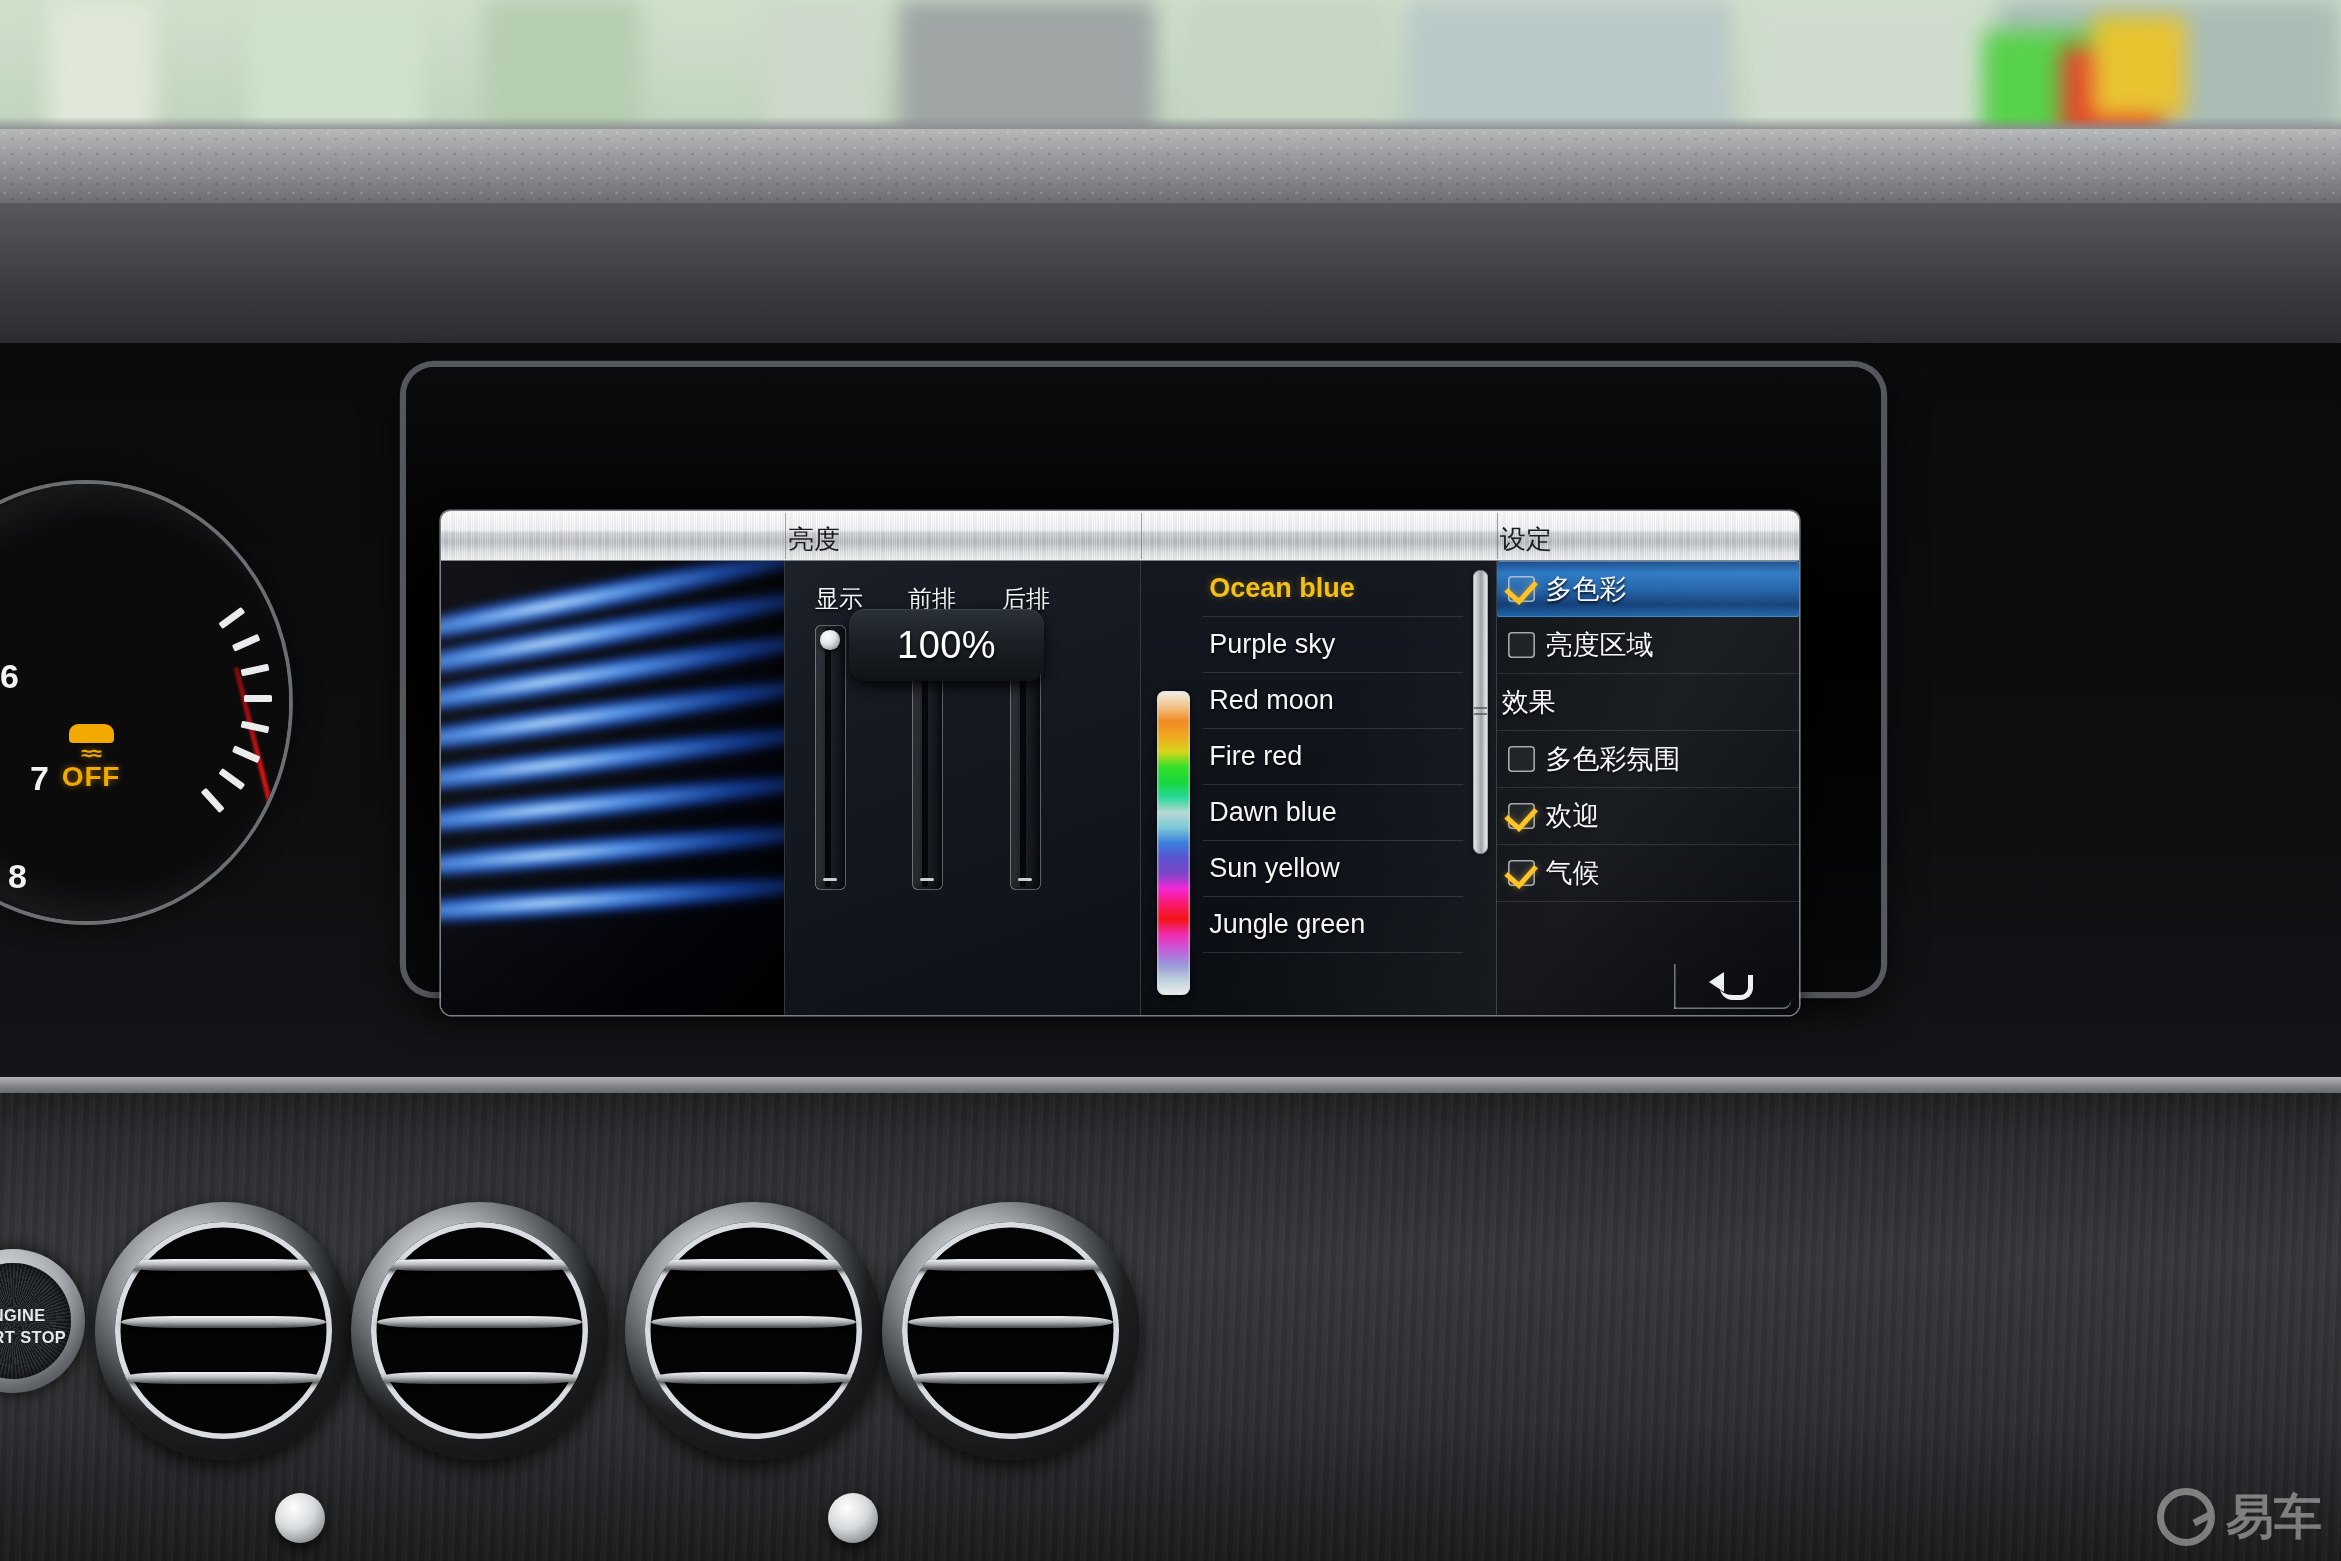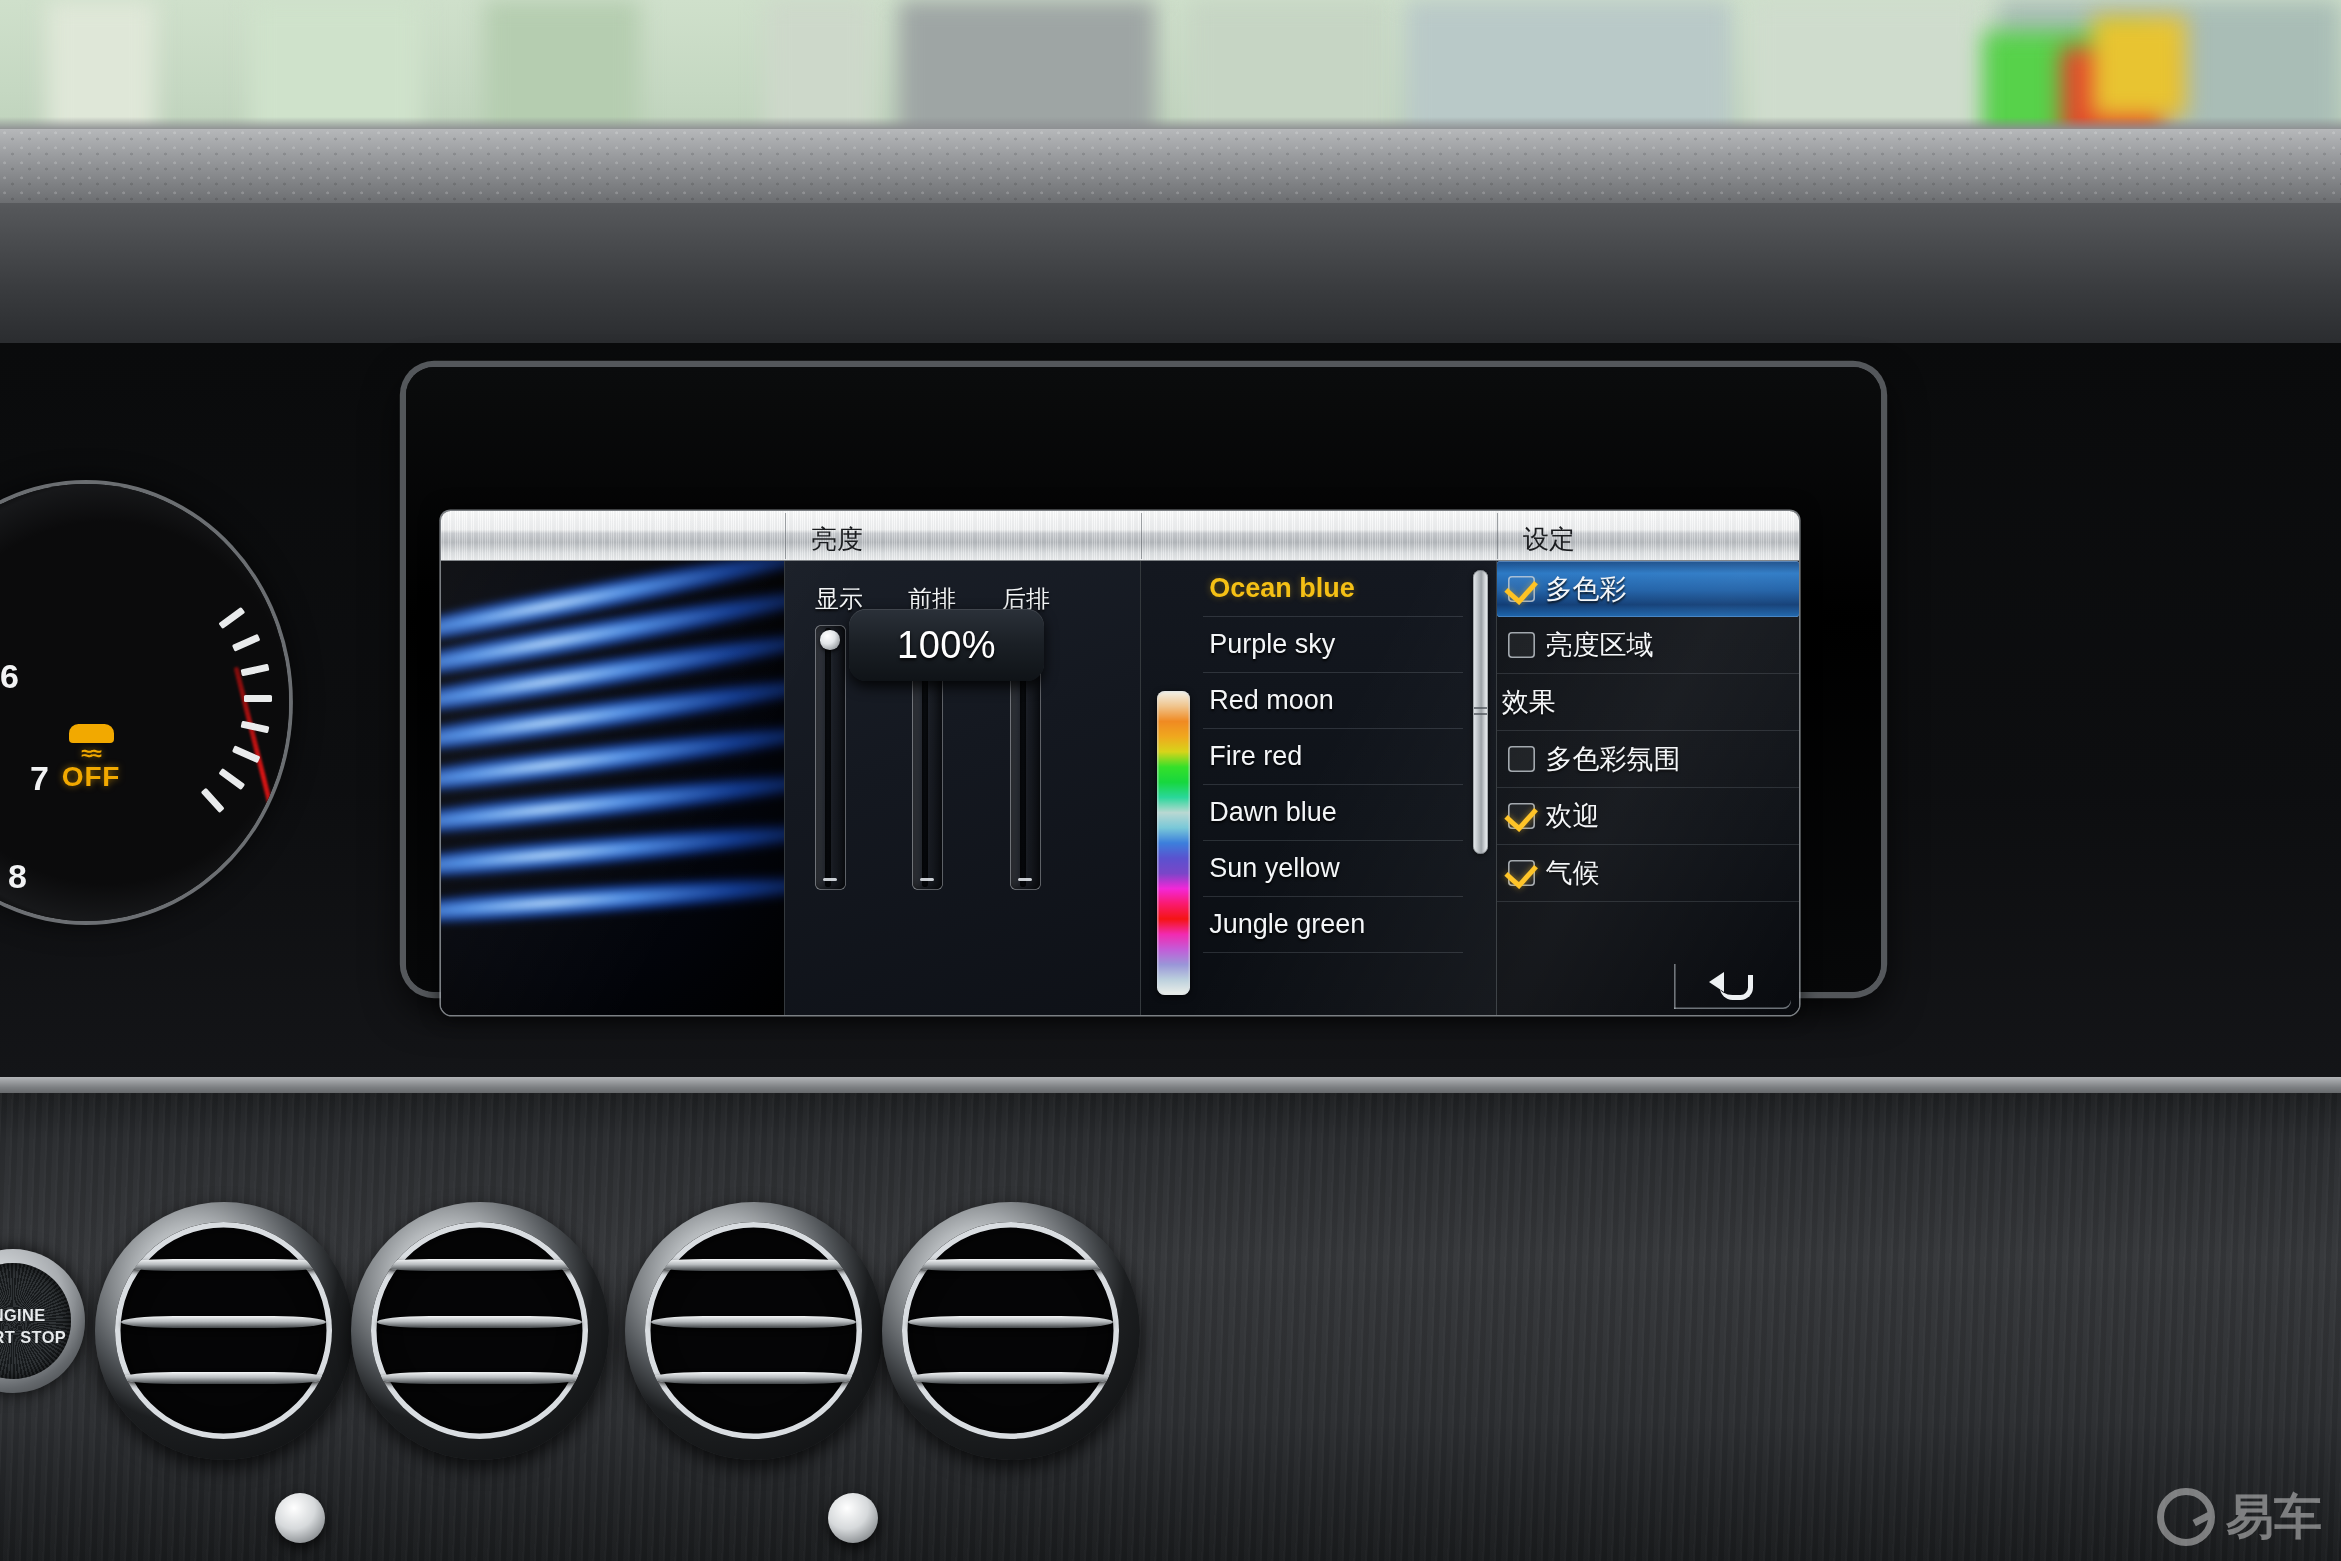--- a/index.html
+++ b/index.html
@@ -141,21 +141,21 @@
     background:linear-gradient(180deg,#fbfcfc 0%,#f0f1f2 38%,#c9ccd0 46%,#b5b9bd 64%,#dfe2e4 86%,#eceeef 100%);
     border-bottom:0.8px solid #7d8185;
   }
   .tabbar::after{
     content:"";position:absolute;inset:0;opacity:.30;
     background-image:repeating-linear-gradient(90deg,
       rgba(255,255,255,.85) 0 0.8px, rgba(120,124,128,.25) 0.8px 2.3px);
   }
   .tab{
     position:absolute;top:0;height:56px;display:flex;align-items:center;
-    color:#1a1c1f;font-size:26px;font-weight:400;padding-left:26px;
+    color:#1a1c1f;font-size:26px;font-weight:400;padding-left:3px;
     z-index:2;
   }
   .tabdiv{position:absolute;top:1.6px;height:46px;width:0.8px;background:rgba(90,95,100,.55);z-index:3;}
   .body{position:relative;height:454px;width:100%;background:#0b0d10;}
   .pane-sep{position:absolute;top:0;bottom:0;width:0.8px;background:rgba(150,158,166,.30);}
   
   .anim{
     position:absolute;left:0;top:0;width:343px;height:454px;
     background:radial-gradient(ellipse at 36% 48%,#05080f 0%,#02040a 60%,#000 100%);
     overflow:hidden;

